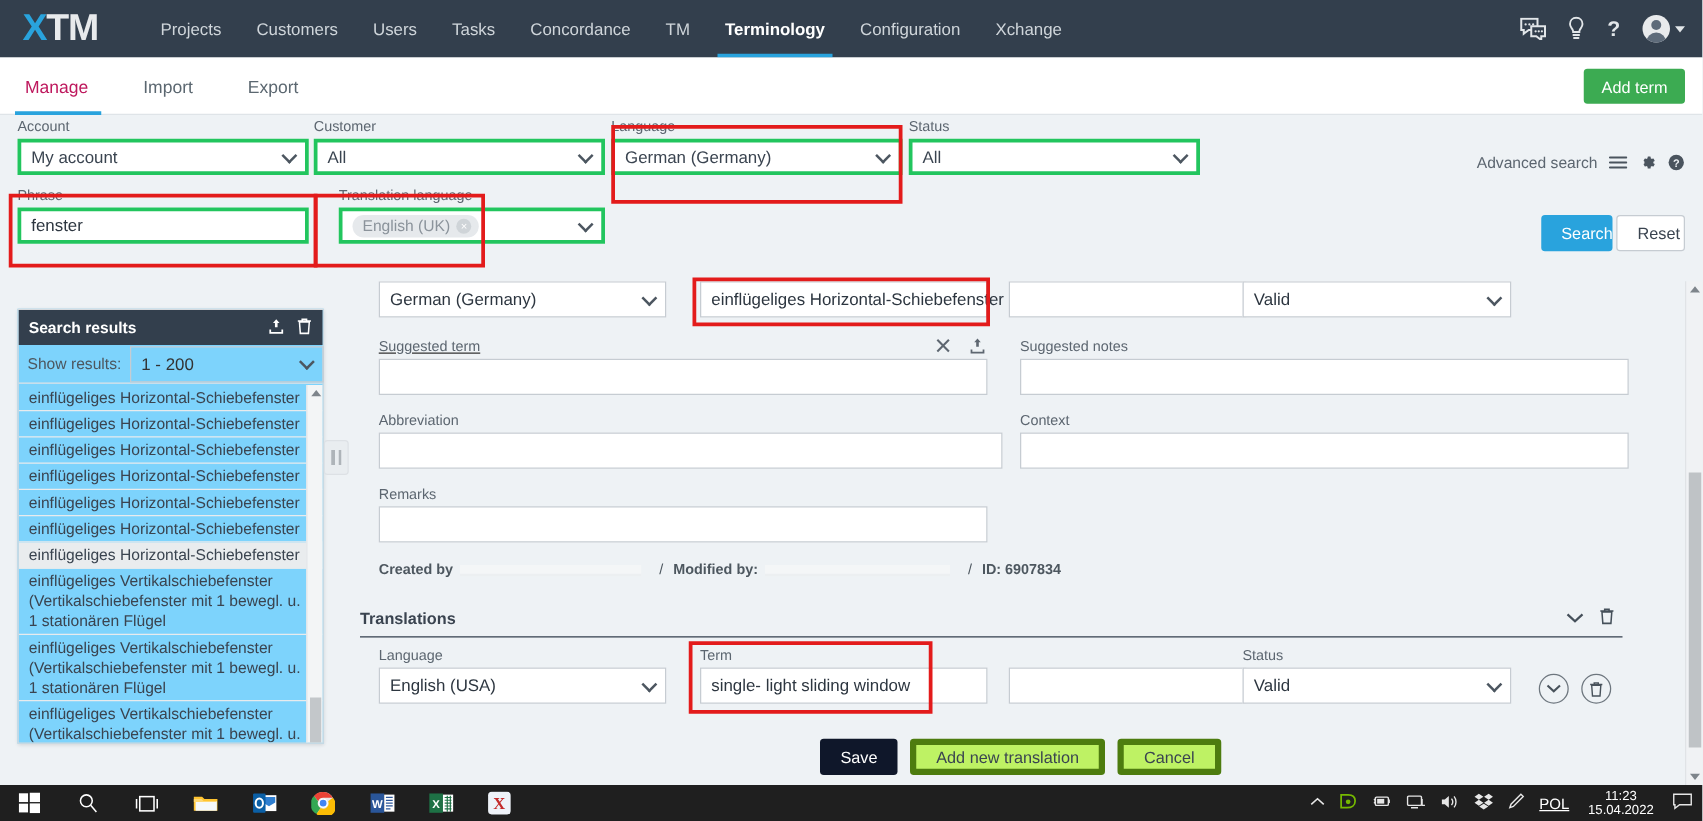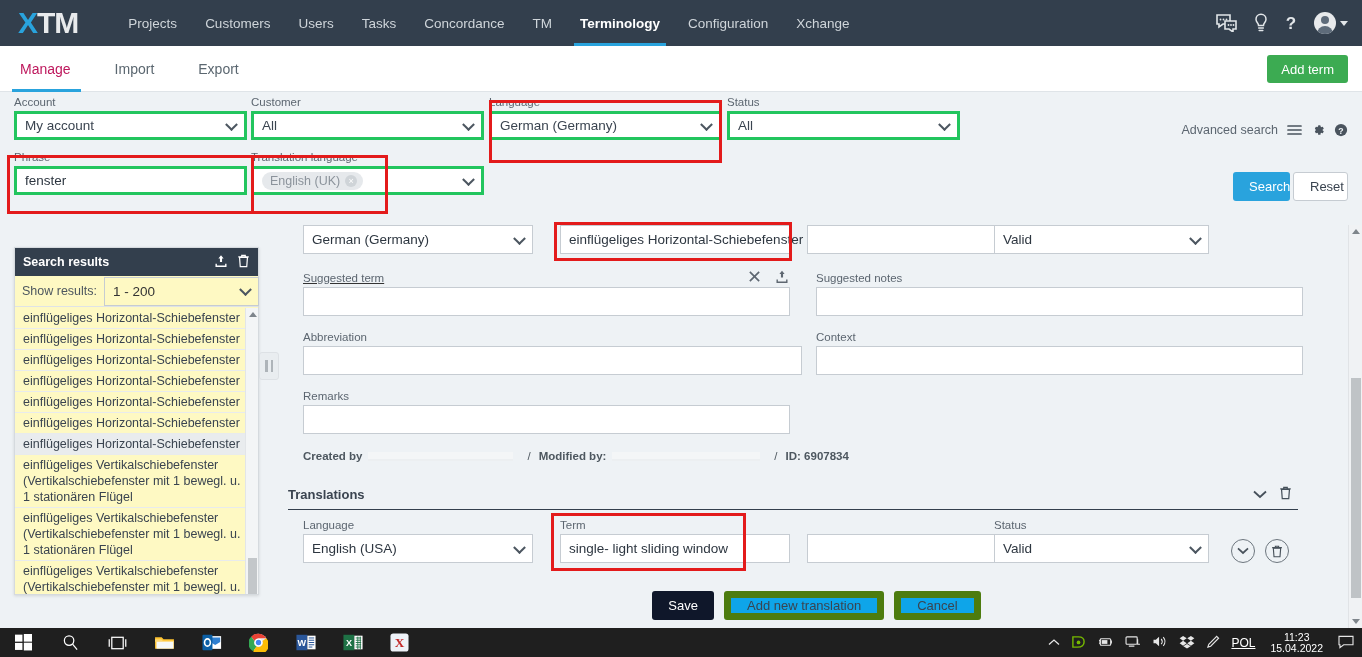--- a/index.html
+++ b/index.html
@@ -105,21 +105,21 @@
   }
   .btn-search { background:#29a3dd; color:#fff; border:none; position:absolute; right:72px; top:80px; width:57px;}
   .btn-reset { background:#fff; color:#3a4450; border:1px solid #c6ccd2; position:absolute; right:14px; top:80px; width:55px;}
 
   
   .hl { position:absolute; border:3px solid #e31b1b; pointer-events:none; z-index:30; }
 
   
   .results-panel {
     position:absolute; left:14px; top:247px; width:245px; height:348px;
-    background:#fef9c3; border:1px solid #d5dade; box-shadow:0 1px 3px rgba(0,0,0,.12);
+    background:#7dd3fc; border:1px solid #d5dade; box-shadow:0 1px 3px rgba(0,0,0,.12);
   }
   .results-head {
     height:28px; background:#333f4d; color:#fff; display:flex; align-items:center;
     padding:0 8px; font-size:12.5px; font-weight:bold;
   }
   .results-head .icons { margin-left:auto; display:flex; gap:9px; align-items:center; }
   .show-results {
     height:31px; display:flex; align-items:center; border-bottom:1px solid #dfe3e6;
   }
   .show-results .lbl { font-size:12.5px; color:#4d575f; padding:0 7px; }
@@ -170,21 +170,21 @@
   .redact { display:inline-block; height:9px; background:#f4f6f7; border-bottom:2px solid #eceff1; }
   .circle-btn {
     width:24px; height:24px; border-radius:50%; border:1px solid #6d767e;
     display:flex; align-items:center; justify-content:center; cursor:pointer; color:#48525b;
   }
   .footer-bar {
     position:absolute; left:285px; right:14px; bottom:32px; height:40px;
     display:flex; align-items:center; justify-content:center; gap:10px;
   }
   .btn-save { background:#0f172a; color:#fff; border:none; }
-  .btn-plain { background:#0ea5e9; border:7px solid #4d7c0f; color:#3a4450;text-align:center; }
+  .btn-plain { background:#bef264; border:5px solid #4d7c0f; color:#3a4450;text-align:center; }
 
   
   .page-scroll {
     position:absolute; right:0; top:225px; width:14px; bottom:29px; background:#f0f2f4;
     border-left:1px solid #e0e3e6;
   }
   .page-scroll .thumb { position:absolute; left:2px; width:10px; background:#bfc3c6; top:153px; height:220px; }
 
   
   .taskbar {
@@ -287,21 +287,21 @@
     </div>
   </div>
 
   <div class="field" style="left:14px; top:59px; width:233px;">
     <label>Phrase</label>
     <div class="ctrl input">
       <span>fenster</span>
     </div>
   </div>
 
-  <div class="field" style="left:251px; top:59px; width:233px;">
+  <div class="field" style="left:251px; top:59px; width:233px;padding-left:20px;">
     <label>Translation language</label>
     <div class="ctrl select">
       <span class="tag">
         <span>English (UK)</span>
         <span class="x">×</span>
       </span>
       <i class="chev"></i>
     </div>
   </div>
 

